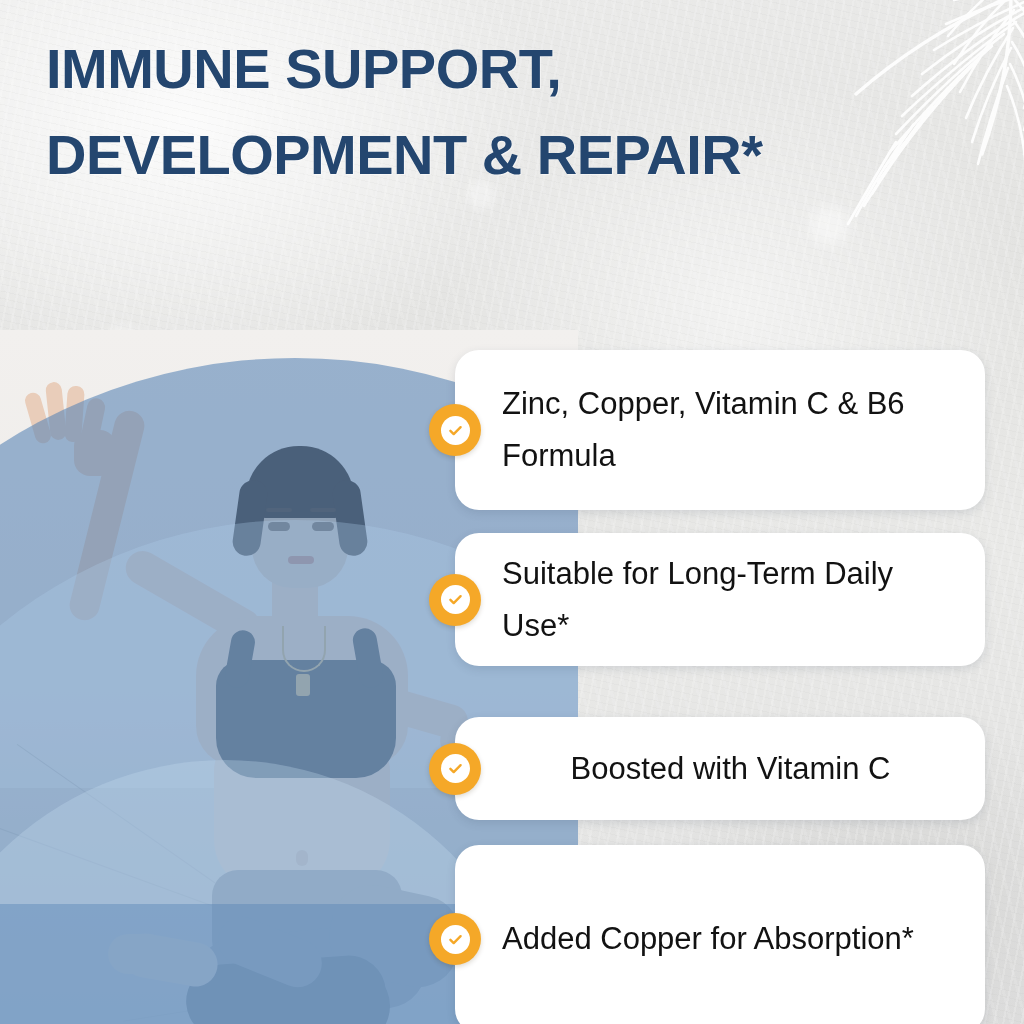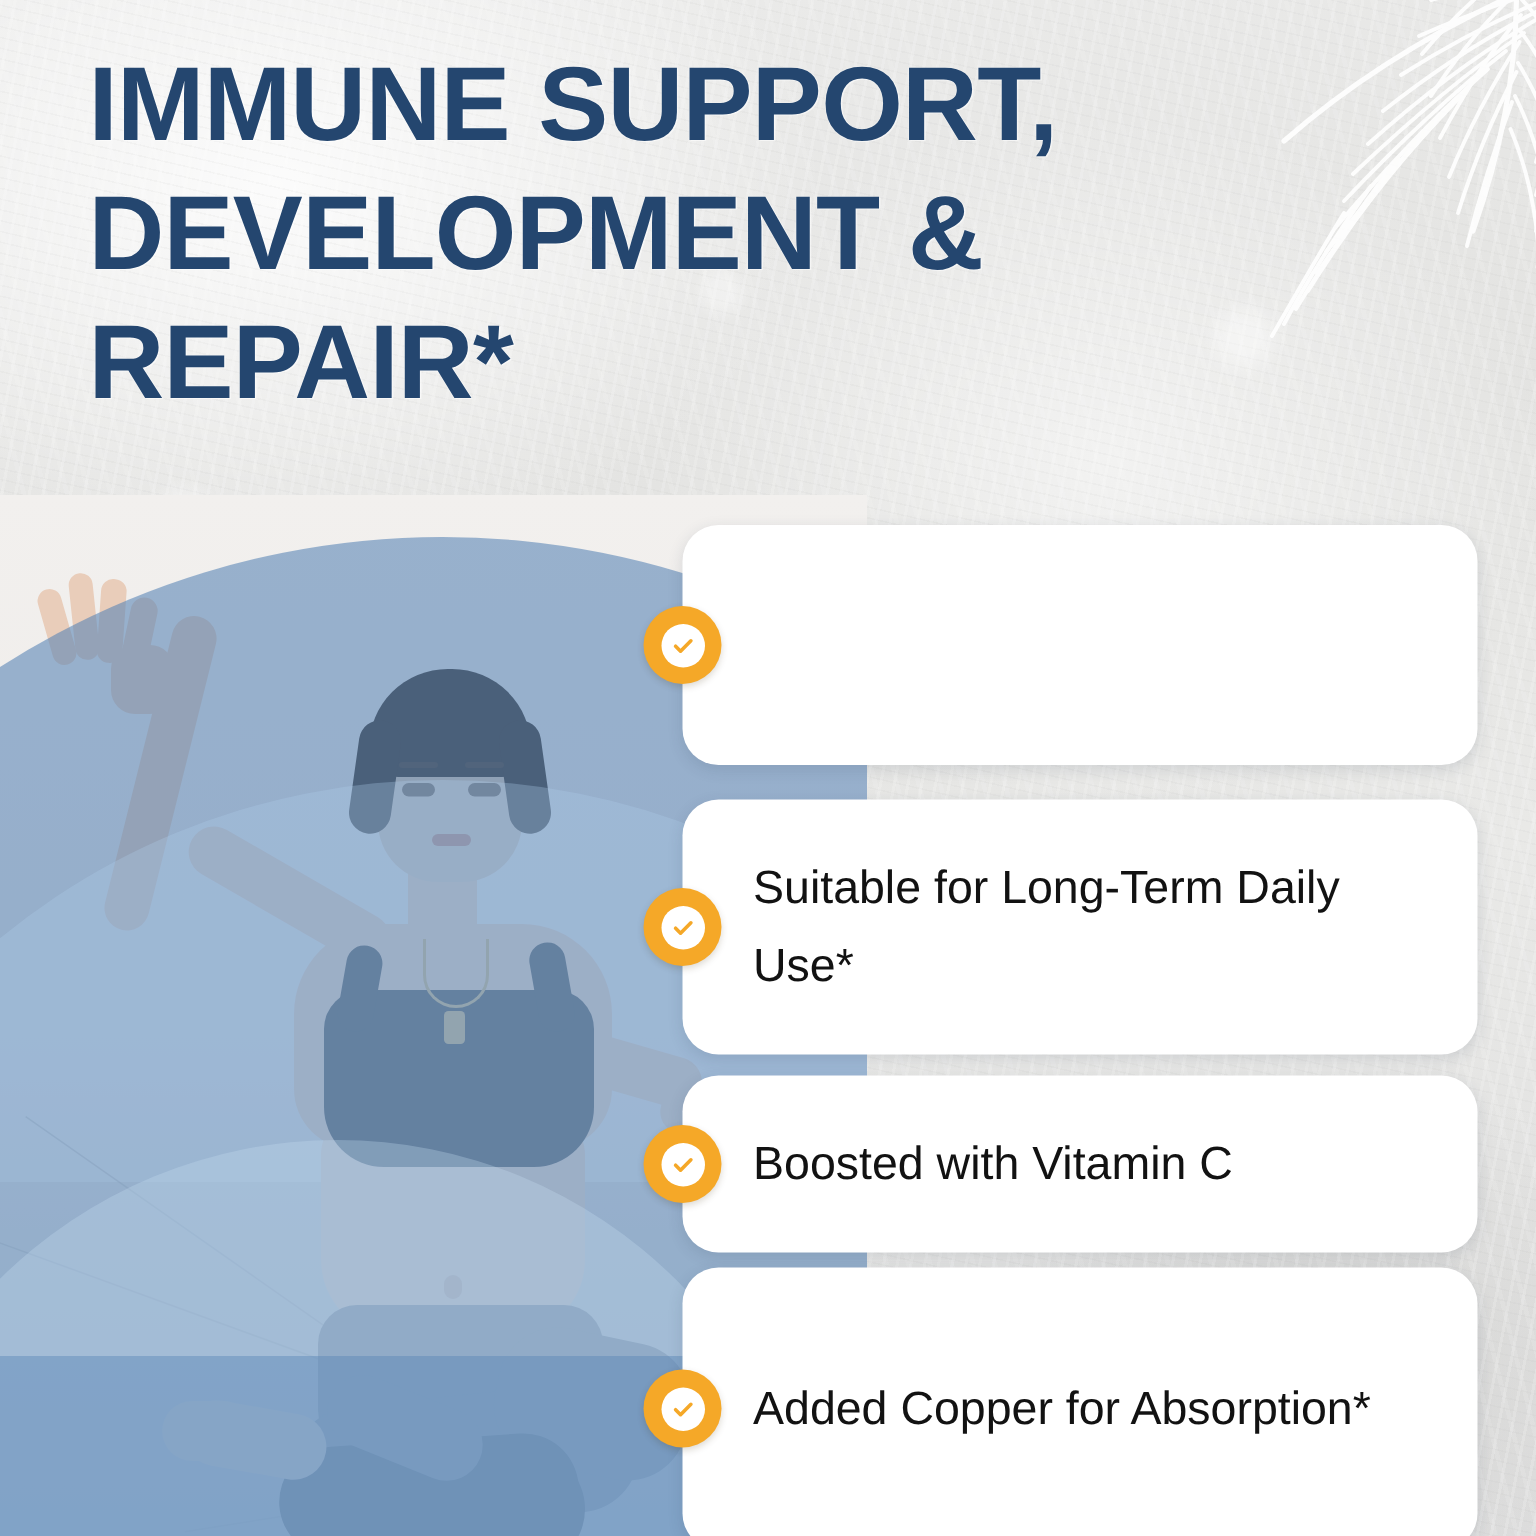--- a/index.html
+++ b/index.html
@@ -53,23 +53,23 @@
   
   .palm {
     position:absolute; top:-34px; right:-40px;
     width:430px; height:300px;
     pointer-events:none;
   }
 
   
   .headline {
     position:absolute;
-    left:59px; top:26px;
+    left:46px; top:26px;
     width:880px;
-    font-size:70px;
+    font-size:56px;
     line-height:86px;
     font-weight:700;
     letter-spacing:-.5px;
     color:#24466f;
     text-transform:uppercase;
     text-shadow:0 0 1px rgba(255,255,255,.85), 1px 1px 0 rgba(255,255,255,.5);
   }
 
   
   .photo-panel {
@@ -298,34 +298,35 @@
   </div>
 
   <div class="card" style="top:350px; height:160px;">
     <span class="check">
       <span class="check-inner">
         <svg width="17" height="17" viewBox="0 0 17 17" aria-hidden="true">
           <path d="M3.4 8.8 L6.7 12.1 L13.6 5.2" fill="none" stroke="#f5a828" stroke-width="2.4" stroke-linecap="round" stroke-linejoin="round"></path>
         </svg>
       </span>
     </span>
-  </div>
-
-  <div class="card" style="top:533px; height:170px;">
+    <span class="card-text">Zinc, Copper, Vitamin C &amp; B6 Formula</span>
+  </div>
+
+  <div class="card" style="top:533px; height:133px;">
     <span class="check">
       <span class="check-inner">
         <svg width="17" height="17" viewBox="0 0 17 17" aria-hidden="true">
           <path d="M3.4 8.8 L6.7 12.1 L13.6 5.2" fill="none" stroke="#f5a828" stroke-width="2.4" stroke-linecap="round" stroke-linejoin="round"></path>
         </svg>
       </span>
     </span>
     <span class="card-text">Suitable for Long-Term Daily Use*</span>
   </div>
 
-  <div class="card" style="top:717px; height:118px;">
+  <div class="card" style="top:717px; height:103px;justify-content:center;">
     <span class="check">
       <span class="check-inner">
         <svg width="17" height="17" viewBox="0 0 17 17" aria-hidden="true">
           <path d="M3.4 8.8 L6.7 12.1 L13.6 5.2" fill="none" stroke="#f5a828" stroke-width="2.4" stroke-linecap="round" stroke-linejoin="round"></path>
         </svg>
       </span>
     </span>
     <span class="card-text">Boosted with Vitamin C</span>
   </div>
 

